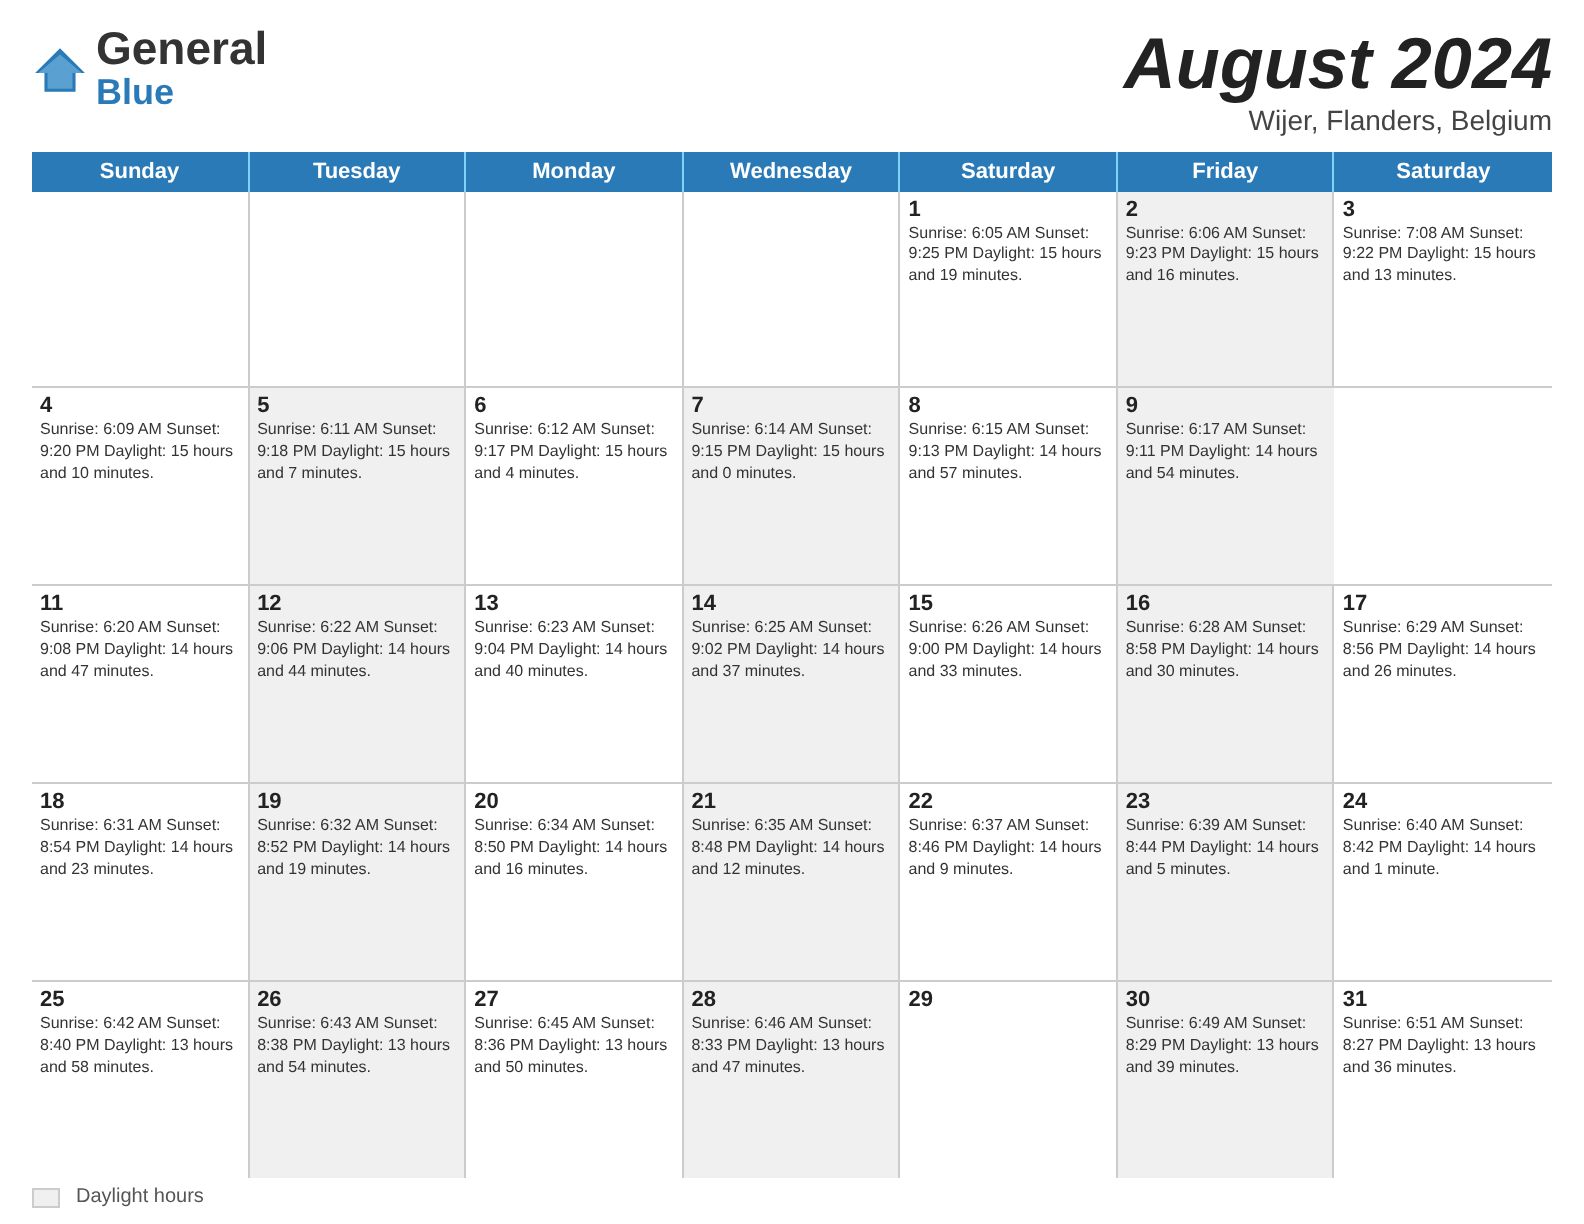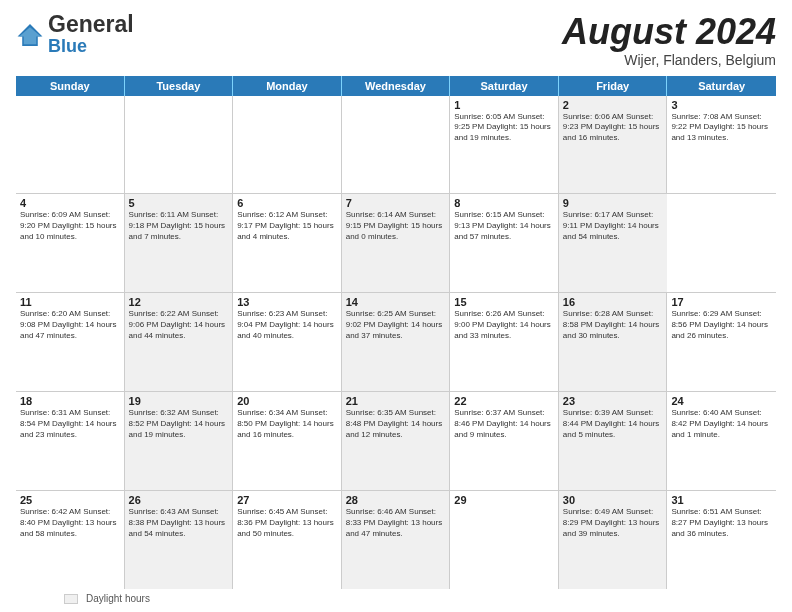--- a/index.html
+++ b/index.html
@@ -116,21 +116,20 @@
       line-height: 1.35;
       color: #333;
     }
     .footer {
       display: flex;
       align-items: center;
       gap: 8px;
       margin-top: 4px;
       font-size: 10px;
       color: #555;
-      margin-left: 48px;
     }
     .legend-box {
       width: 14px;
       height: 10px;
       background: #f0f0f0;
       border: 1px solid #ccc;
       display: inline-block;
     }
   </style>
 </head>

